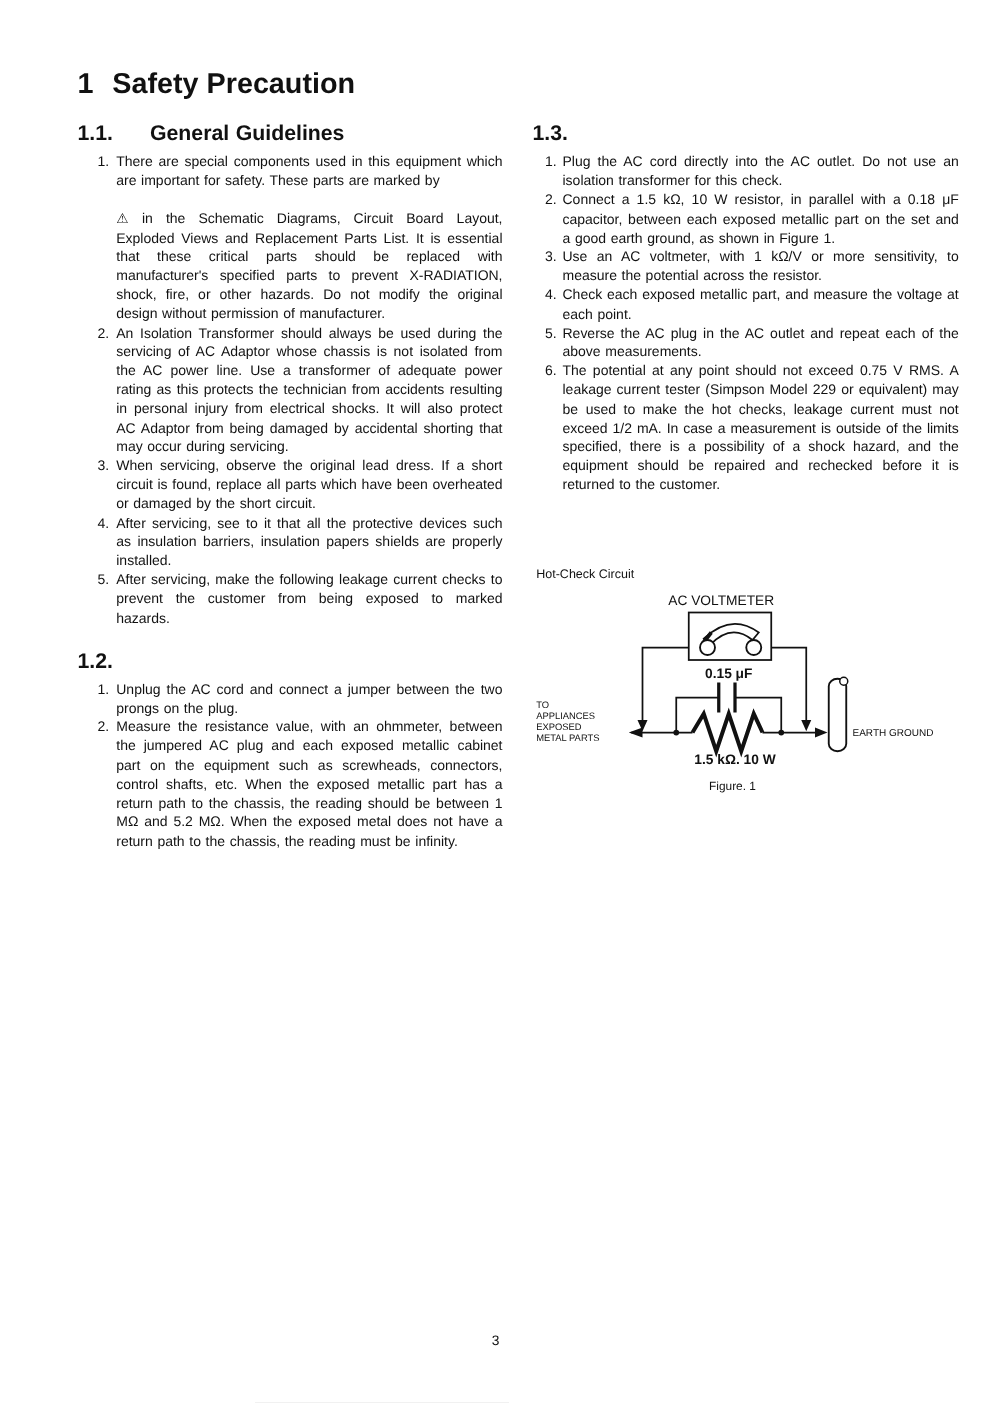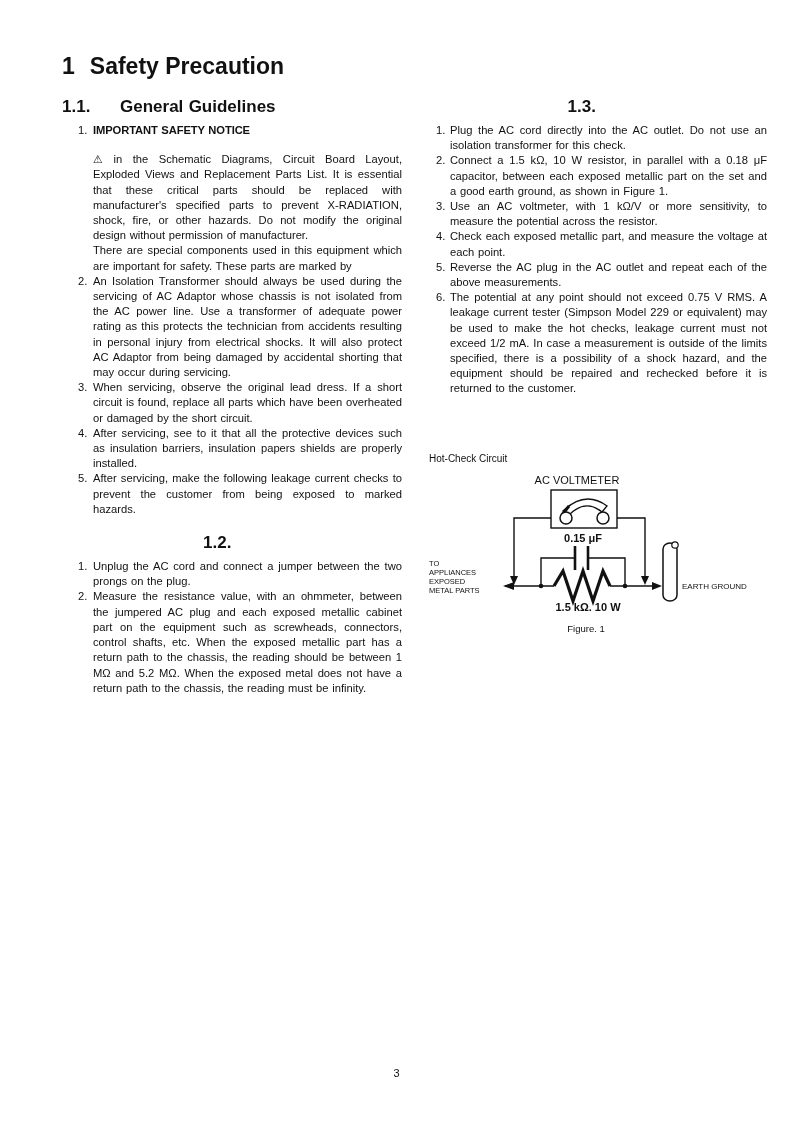--- a/index.html
+++ b/index.html
@@ -8,21 +8,21 @@
     font-family:"Liberation Sans",sans-serif;color:#111;overflow:hidden;
     margin:0 auto;
   }
   .doc-title{
     position:absolute;left:62px;top:53px;
     font-size:23px;font-weight:bold;display:flex;gap:15px;line-height:26px;
   }
   .col{position:absolute;font-size:11.2px;line-height:15.2px;word-spacing:0.6px;}
   .col.left{left:62px;top:97px;width:340px;}
   .col.right{left:426px;top:96px;width:341px;}
-  .h2{display:flex;font-size:17px;font-weight:bold;line-height:20px;margin:0 0 6px 0;justify-content:center;}
+  .h2{display:flex;font-size:17px;font-weight:bold;line-height:20px;margin:0 0 6px 0;}
   .h2.mt{margin-top:16px;}
   .h2num{width:58px;flex:0 0 58px;}
   .h2txt{flex:1;}
   .hline1{display:block;text-align:justify;text-align-last:justify;}
   .hline2{display:block;}
   .h2.two{line-height:22px;margin-bottom:5px;gap:20px;}
   .list{margin:0;}
   .li{display:flex;}
   .col.left .li{padding-left:16px;}
   .col.left .li .num{flex:0 0 12px;margin-right:3px;text-align:left;}
@@ -58,23 +58,22 @@
 
     <div class="h2">
       <span class="h2num">1.1.</span>
       <span class="h2txt">General Guidelines</span>
     </div>
 
     <div class="list">
       <div class="li">
         <span class="num">1.</span>
         <div class="body">
-          <div class="b">IMPORTANT SAFETY NOTICE</div>
+          <div class="just">There are special components used in this equipment which are important for safety. These parts are marked by</div>
           <div class="just para2"><span class="warn">⚠</span><span>in the Schematic Diagrams, Circuit Board Layout, Exploded Views and Replacement Parts List. It is essential that these critical parts should be replaced with manufacturer's specified parts to prevent X-RADIATION, shock, fire, or other hazards. Do not modify the original design without permission of manufacturer.</span></div>
-          <div class="just">There are special components used in this equipment which are important for safety. These parts are marked by</div>
         </div>
       </div>
       <div class="li">
         <span class="num">2.</span>
         <div class="body just">An Isolation Transformer should always be used during the servicing of AC Adaptor whose chassis is not isolated from the AC power line. Use a transformer of adequate power rating as this protects the technician from accidents resulting in personal injury from electrical shocks. It will also protect AC Adaptor from being damaged by accidental shorting that may occur during servicing.</div>
       </div>
       <div class="li">
         <span class="num">3.</span>
         <div class="body just">When servicing, observe the original lead dress. If a short circuit is found, replace all parts which have been overheated or damaged by the short circuit.</div>
       </div>

